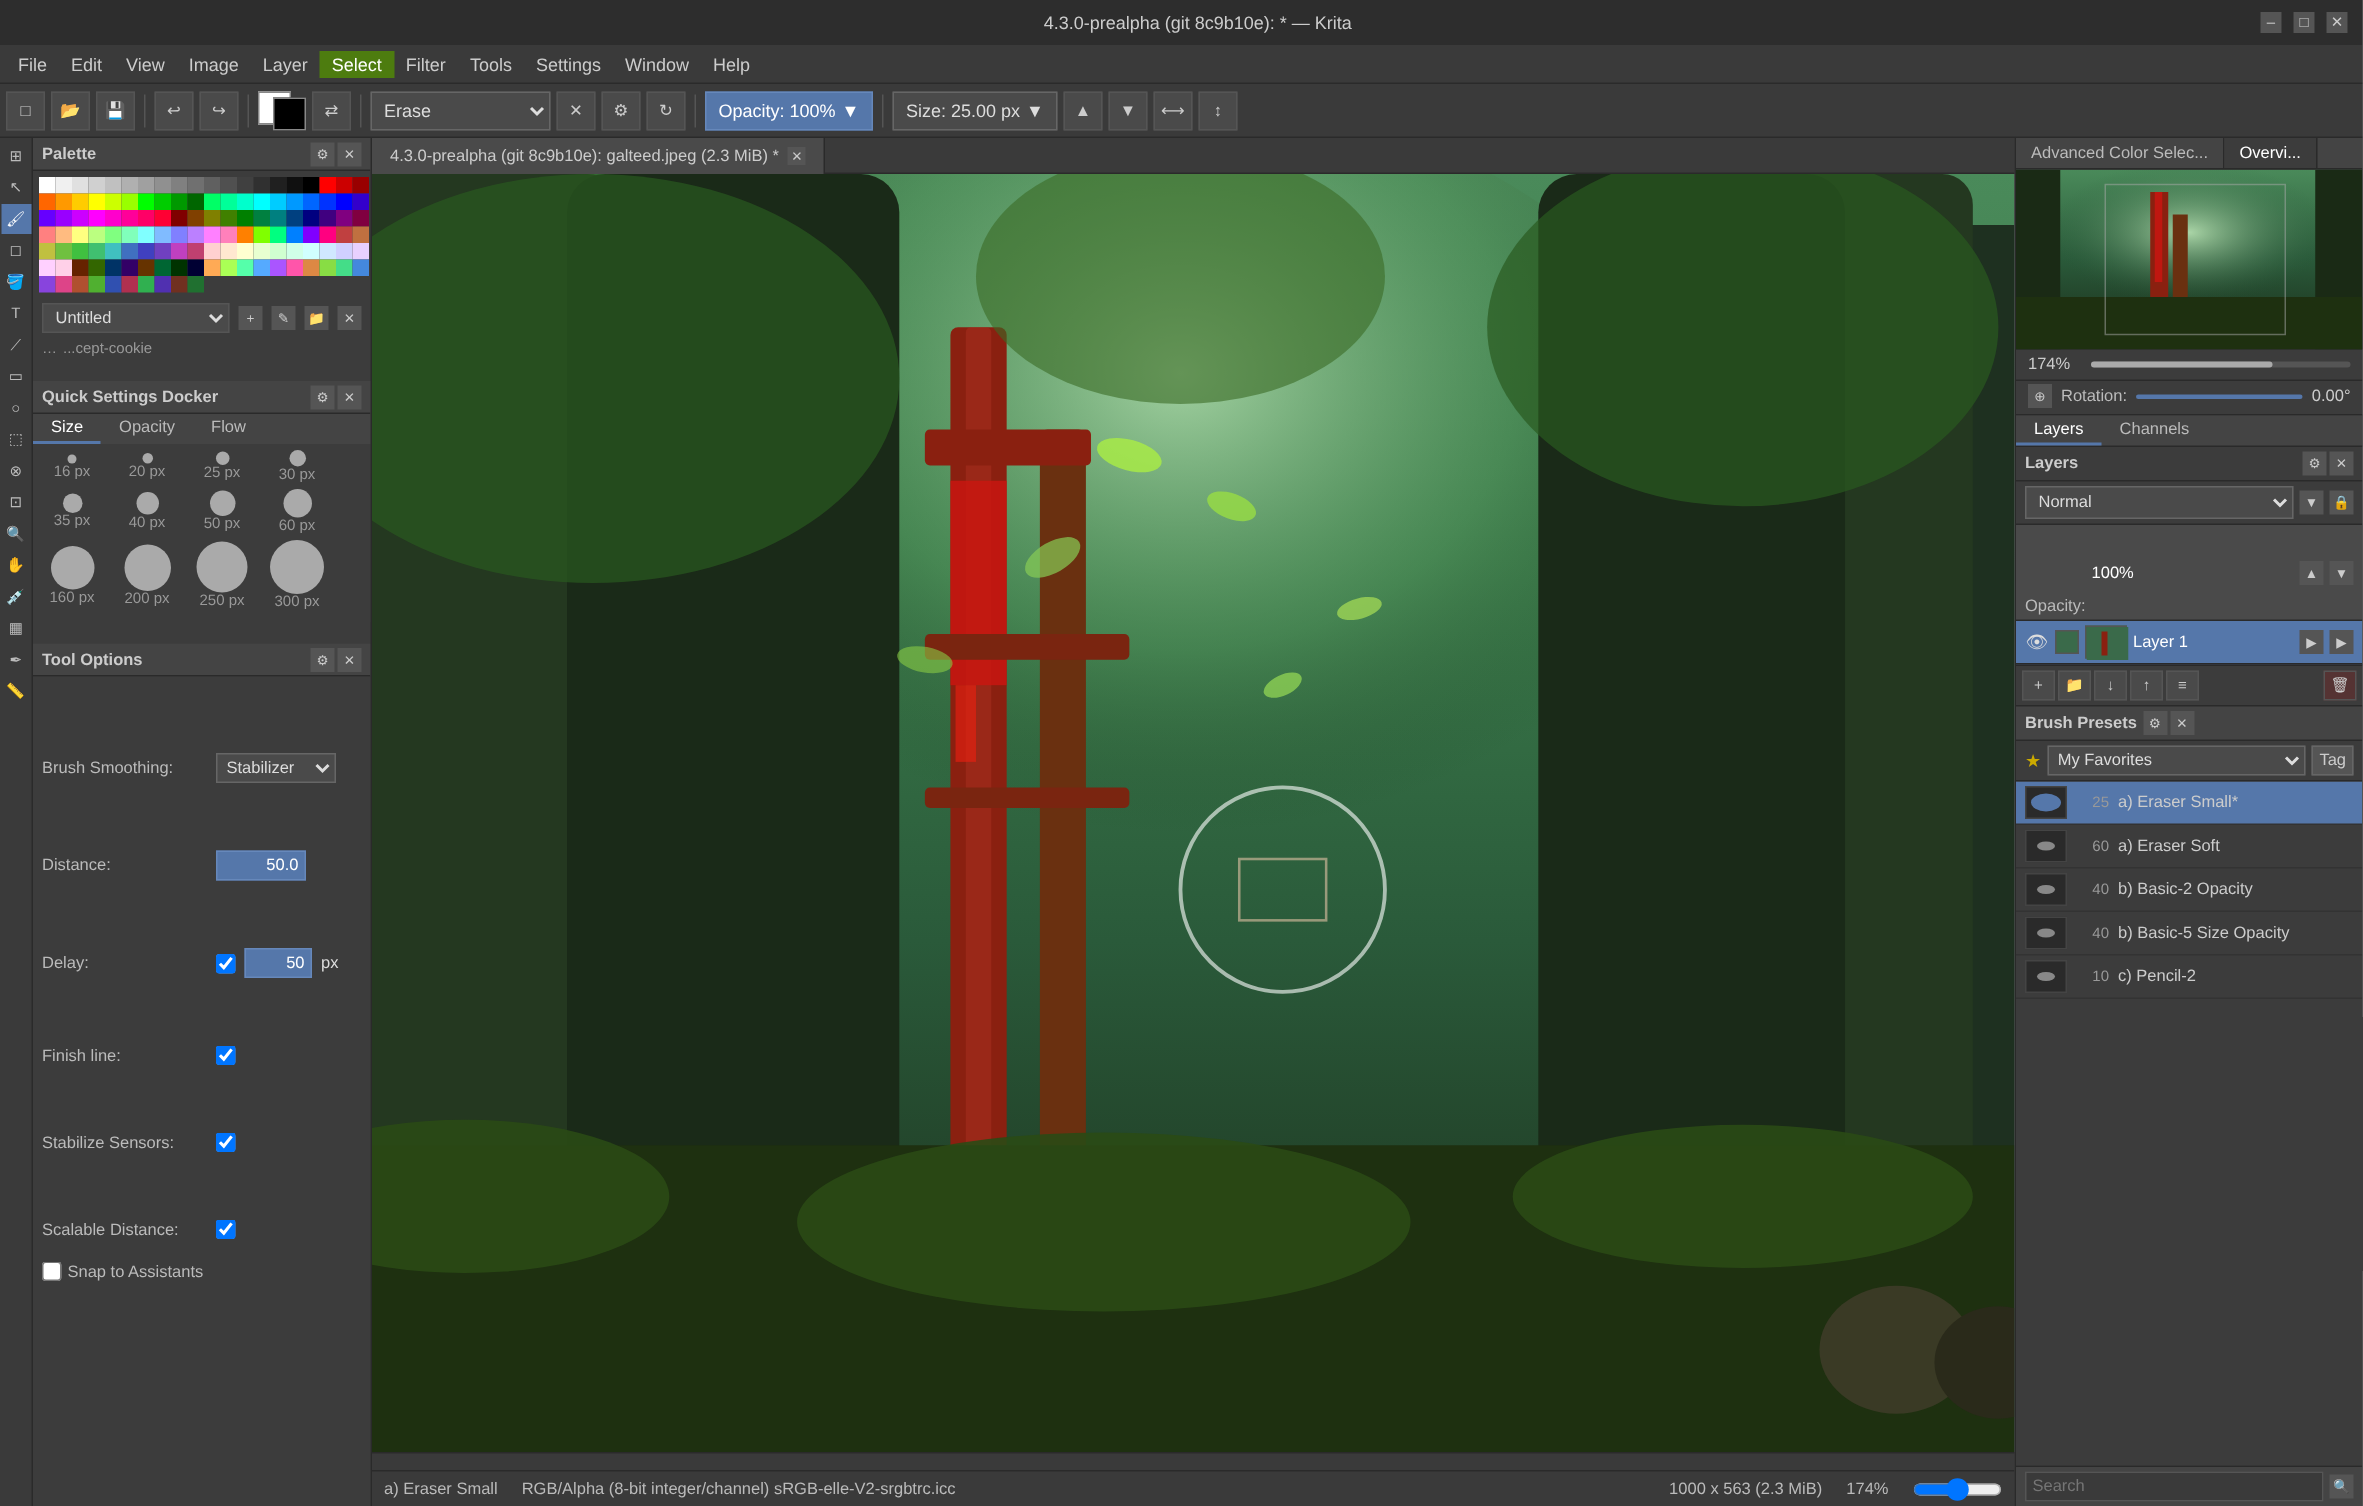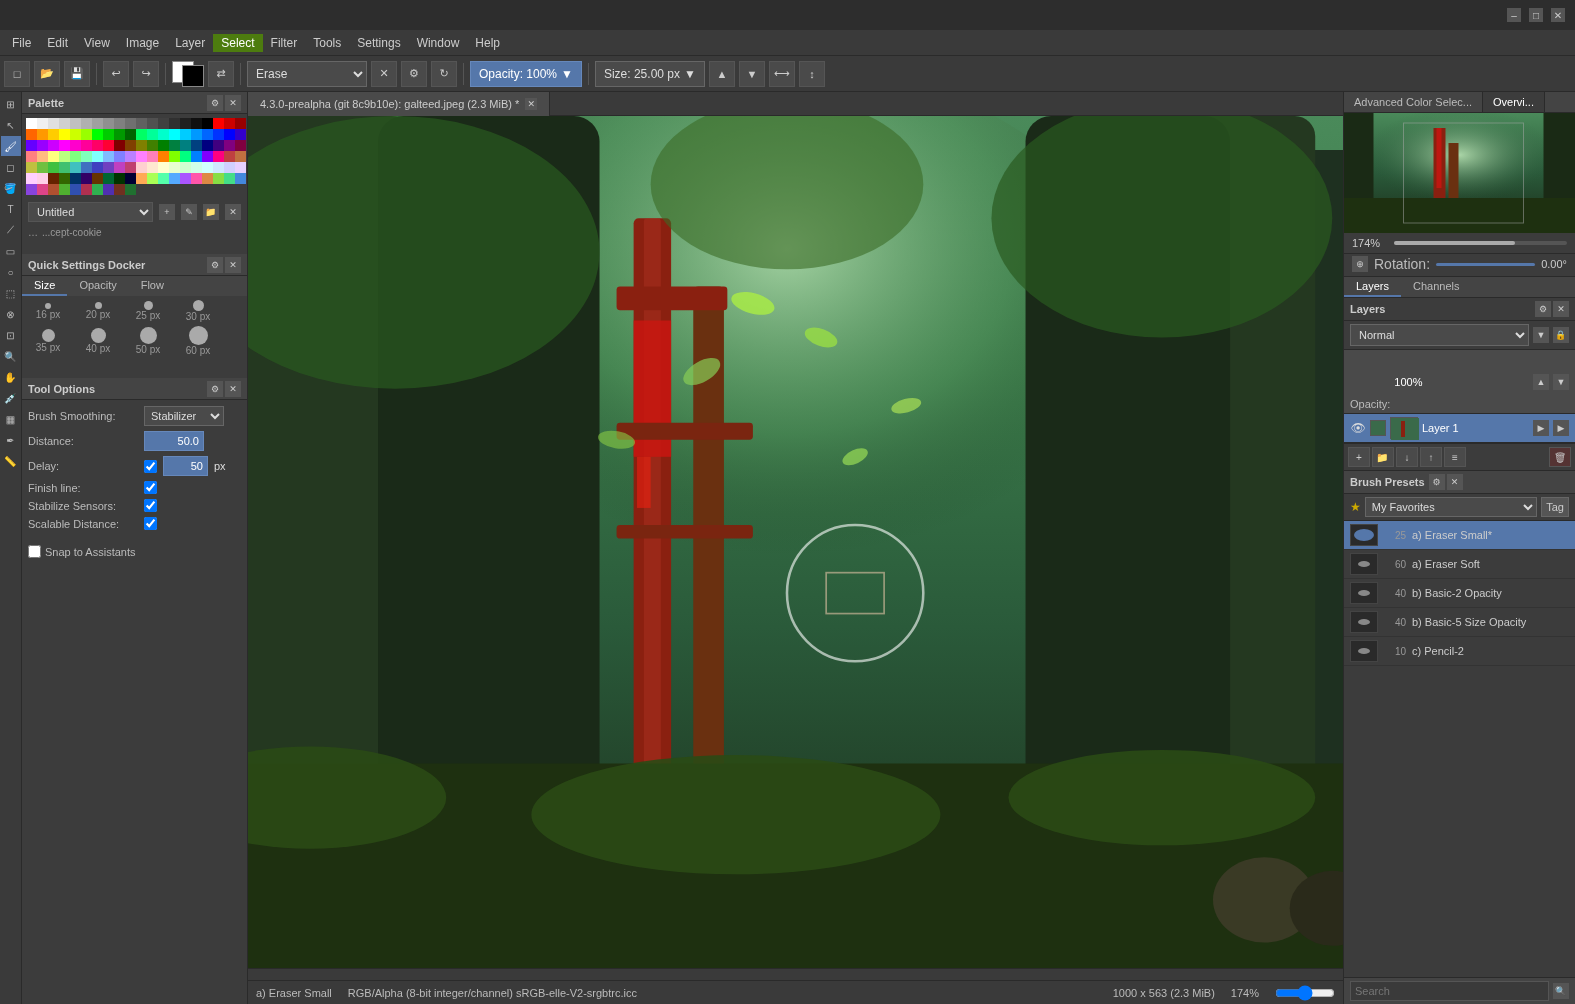--- a/index.html
+++ b/index.html
@@ -238,20 +238,21 @@
       overflow-y: auto;
     }
     .tool-options-content {
       padding: 6px;
     }
     .option-row {
       display: flex;
       align-items: center;
       margin-bottom: 5px;
       gap: 6px;
+      margin-top: 45px;
     }
     .option-label {
       width: 110px;
       color: #bbb;
       font-size: 11px;
       flex-shrink: 0;
     }
     .option-value {
       font-size: 11px;
       color: #ddd;
@@ -391,21 +392,21 @@
       border-radius: 2px;
       width: 70%;
     }
     .rotation-row {
       display: flex;
       align-items: center;
       padding: 2px 8px 4px;
       gap: 6px;
       border-bottom: 1px solid #2a2a2a;
     }
-    .rotation-label { font-size: 14px; color: #bbb; }
+    .rotation-label { font-size: 11px; color: #bbb; }
     .rotation-value { font-size: 11px; color: #ccc; }
     .rotation-bar { flex: 1; height: 3px; background: #5577aa; border-radius: 2px; }
 
     
     .layers-tabs {
       display: flex;
       background: #444;
       border-bottom: 1px solid #2a2a2a;
     }
     .layers-tab {
@@ -585,20 +586,21 @@
     .forest-canvas {
       width: 100%;
       height: 100%;
     }
   </style>
 </head>
 <body>
 
 <div class="titlebar">
   <div style="width:80px"></div>
+  <div class="titlebar-title">4.3.0-prealpha (git 8c9b10e): * — Krita</div>
   <div class="titlebar-controls">
     <button class="titlebar-btn">–</button>
     <button class="titlebar-btn">□</button>
     <button class="titlebar-btn">✕</button>
   </div>
 </div>
 
 <div class="menubar">
   <div class="menu-item">File</div>
   <div class="menu-item">Edit</div>
@@ -874,20 +876,38 @@
               </div>
               <div style="display: flex; flex-direction: column; align-items: center;">
                 <div class="brush-circle" style="width: 17px; height: 17px;"></div>
                 <div class="brush-label">50 px</div>
               </div>
               <div style="display: flex; flex-direction: column; align-items: center;">
                 <div class="brush-circle" style="width: 19px; height: 19px;"></div>
                 <div class="brush-label">60 px</div>
               </div>
             </div>
+            <div class="brush-size-row">
+              <div style="display: flex; flex-direction: column; align-items: center;">
+                <div class="brush-circle" style="width: 29px; height: 29px;"></div>
+                <div class="brush-label">160 px</div>
+              </div>
+              <div style="display: flex; flex-direction: column; align-items: center;">
+                <div class="brush-circle" style="width: 31px; height: 31px;"></div>
+                <div class="brush-label">200 px</div>
+              </div>
+              <div style="display: flex; flex-direction: column; align-items: center;">
+                <div class="brush-circle" style="width: 34px; height: 34px;"></div>
+                <div class="brush-label">250 px</div>
+              </div>
+              <div style="display: flex; flex-direction: column; align-items: center;">
+                <div class="brush-circle" style="width: 36px; height: 36px;"></div>
+                <div class="brush-label">300 px</div>
+              </div>
+            </div>
           </div>
       </div>
 
       <div class="tool-options">
         <div class="panel-header">
           <span class="panel-title">Tool Options</span>
           <div class="panel-controls">
             <button class="panel-ctrl-btn">⚙</button>
             <button class="panel-ctrl-btn">✕</button>
           </div>

